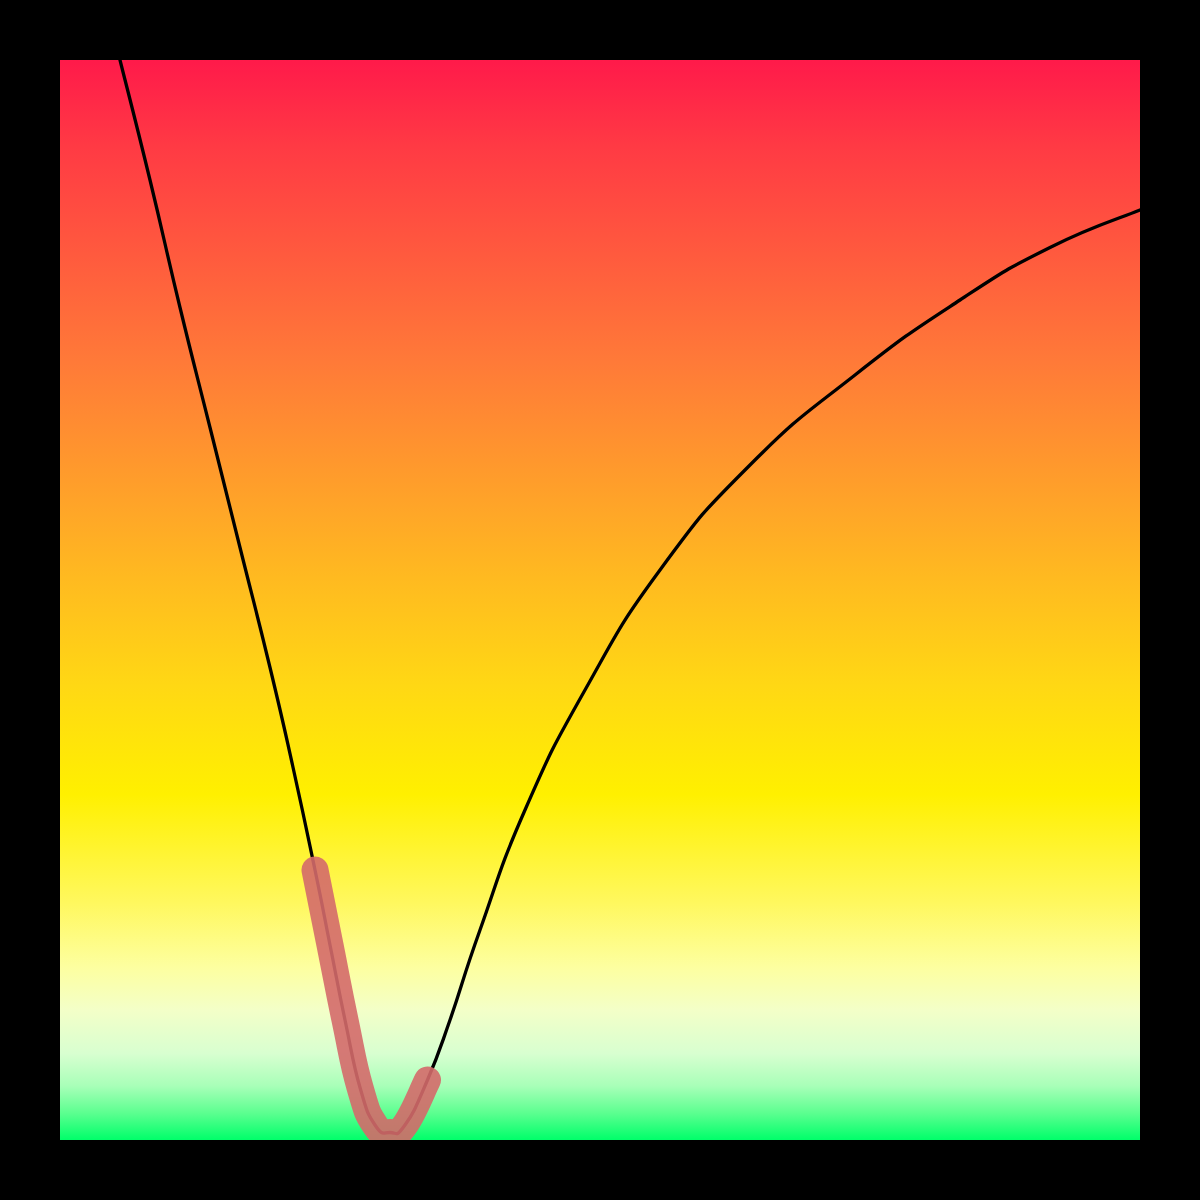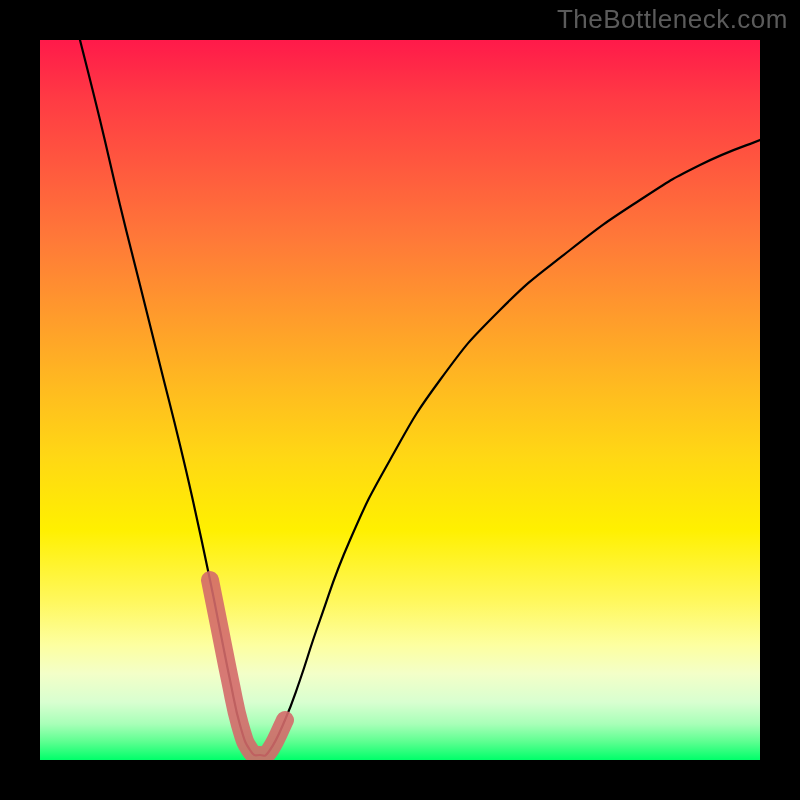--- a/index.html
+++ b/index.html
@@ -63,21 +63,20 @@
     position: absolute;
     inset: 0;
     width: 720px;
     height: 720px;
   }
 </style>
 </head>
 <body>
 
 <div class="frame">
-  <div class="watermark">TheBottleneck.com</div>
 
   <div class="plot">
     <div class="gradient"></div>
     <svg class="curve" viewBox="0 0 720 720" preserveAspectRatio="none">
       <path id="main-curve" fill="none" stroke="#000" stroke-width="2.2" stroke-linecap="round" stroke-linejoin="round" d="M 40 0 C 45 20, 50 38.75, 60 80 C 70 121.25, 70 123.75, 80 165 C 90 206.25, 90 205, 100 245 C 110 285, 110 285, 120 325 C 130 365, 131.25 368.75, 140 405 C 148.75 441.25, 147.5 436.25, 155 470 C 162.5 503.75, 163.75 510, 170 540 C 176.25 570, 175 565, 180 590 C 185 615, 185 616.25, 190 640 C 195 663.75, 195 667.5, 200 685 C 205 702.5, 205 702.5, 210 710 C 215 717.5, 215 715, 220 715 C 225 715, 223.75 718.75, 230 710 C 236.25 701.25, 237.5 697.5, 245 680 C 252.5 662.5, 251.25 665, 260 640 C 268.75 615, 267.5 615, 280 580 C 292.5 545, 292.5 540, 310 500 C 327.5 460, 327.5 460, 350 420 C 372.5 380, 372.5 377.5, 400 340 C 427.5 302.5, 427.5 302.5, 460 270 C 492.5 237.5, 495 237.5, 530 210 C 565 182.5, 567.5 181.25, 600 160 C 632.5 138.75, 630 140, 660 125 C 690 110, 705 106.25, 720 100"></path>
       <path id="highlight-curve" fill="none" stroke="#d46a6a" stroke-width="18" stroke-linecap="round" stroke-linejoin="round" opacity="0.9" d="M 170 540 C 172.5 552.5, 175 565, 180 590 C 185 615, 185 616.25, 190 640 C 195 663.75, 195 667.5, 200 685 C 205 702.5, 205 702.5, 210 710 C 215 717.5, 215 715, 220 715 C 225 715, 223.75 718.75, 230 710 C 236.25 701.25, 241.25 687.5, 245 680"></path>
     </svg>
   </div>
 </div>
 

